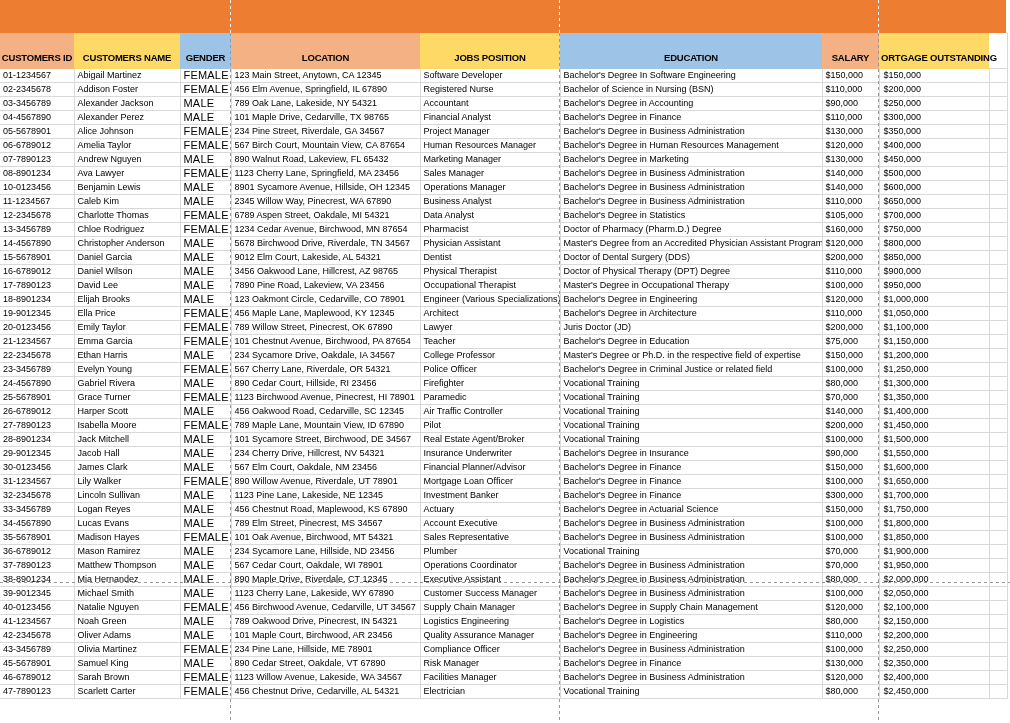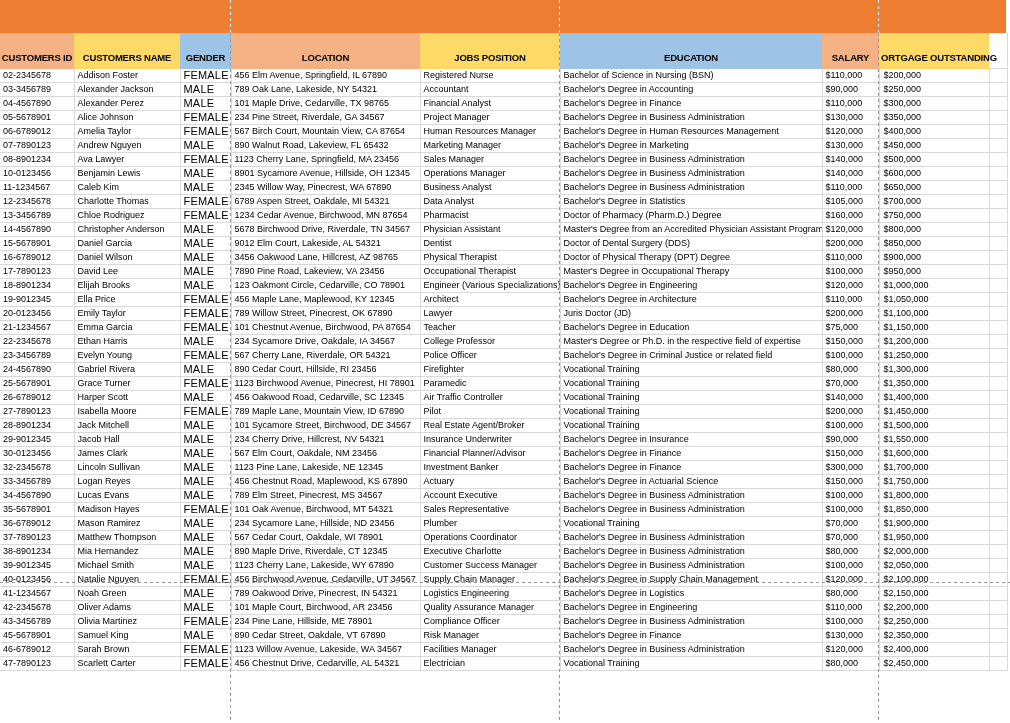--- a/index.html
+++ b/index.html
@@ -57,20 +57,31 @@
         <th style="background: rgb(244, 177, 131);">LOCATION</th>
         <th style="background: rgb(255, 217, 102);">JOBS POSITION</th>
         <th style="background: rgb(157, 195, 230);">EDUCATION</th>
         <th style="background: rgb(244, 177, 131);">SALARY</th>
         <th class="mortgage-th" style="background: rgb(255, 217, 102);">ORTGAGE OUTSTANDING</th>
         <th class="empty-th"></th>
       </tr>
     </thead>
     <tbody>
         <tr>
+          <td class="c0">01-1234567</td>
+          <td class="c1">Abigail Martinez</td>
+          <td class="c2">FEMALE</td>
+          <td class="c3">123 Main Street, Anytown, CA 12345</td>
+          <td class="c4">Software Developer</td>
+          <td class="c5">Bachelor's Degree In Software Engineering</td>
+          <td class="c6">$150,000</td>
+          <td class="c7">$150,000</td>
+          <td class="c8"></td>
+        </tr>
+        <tr>
           <td class="c0">02-2345678</td>
           <td class="c1">Addison Foster</td>
           <td class="c2">FEMALE</td>
           <td class="c3">456 Elm Avenue, Springfield, IL 67890</td>
           <td class="c4">Registered Nurse</td>
           <td class="c5">Bachelor of Science in Nursing (BSN)</td>
           <td class="c6">$110,000</td>
           <td class="c7">$200,000</td>
           <td class="c8"></td>
         </tr>
@@ -365,20 +376,31 @@
           <td class="c1">James Clark</td>
           <td class="c2">MALE</td>
           <td class="c3">567 Elm Court, Oakdale, NM 23456</td>
           <td class="c4">Financial Planner/Advisor</td>
           <td class="c5">Bachelor's Degree in Finance</td>
           <td class="c6">$150,000</td>
           <td class="c7">$1,600,000</td>
           <td class="c8"></td>
         </tr>
         <tr>
+          <td class="c0">31-1234567</td>
+          <td class="c1">Lily Walker</td>
+          <td class="c2">FEMALE</td>
+          <td class="c3">890 Willow Avenue, Riverdale, UT 78901</td>
+          <td class="c4">Mortgage Loan Officer</td>
+          <td class="c5">Bachelor's Degree in Finance</td>
+          <td class="c6">$100,000</td>
+          <td class="c7">$1,650,000</td>
+          <td class="c8"></td>
+        </tr>
+        <tr>
           <td class="c0">32-2345678</td>
           <td class="c1">Lincoln Sullivan</td>
           <td class="c2">MALE</td>
           <td class="c3">1123 Pine Lane, Lakeside, NE 12345</td>
           <td class="c4">Investment Banker</td>
           <td class="c5">Bachelor's Degree in Finance</td>
           <td class="c6">$300,000</td>
           <td class="c7">$1,700,000</td>
           <td class="c8"></td>
         </tr>
@@ -435,21 +457,21 @@
           <td class="c5">Bachelor's Degree in Business Administration</td>
           <td class="c6">$70,000</td>
           <td class="c7">$1,950,000</td>
           <td class="c8"></td>
         </tr>
         <tr>
           <td class="c0">38-8901234</td>
           <td class="c1">Mia Hernandez</td>
           <td class="c2">MALE</td>
           <td class="c3">890 Maple Drive, Riverdale, CT 12345</td>
-          <td class="c4">Executive Charlotte</td>
+          <td class="c4">Executive Assistant</td>
           <td class="c5">Bachelor's Degree in Business Administration</td>
           <td class="c6">$80,000</td>
           <td class="c7">$2,000,000</td>
           <td class="c8"></td>
         </tr>
         <tr>
           <td class="c0">39-9012345</td>
           <td class="c1">Michael Smith</td>
           <td class="c2">MALE</td>
           <td class="c3">1123 Cherry Lane, Lakeside, WY 67890</td>

